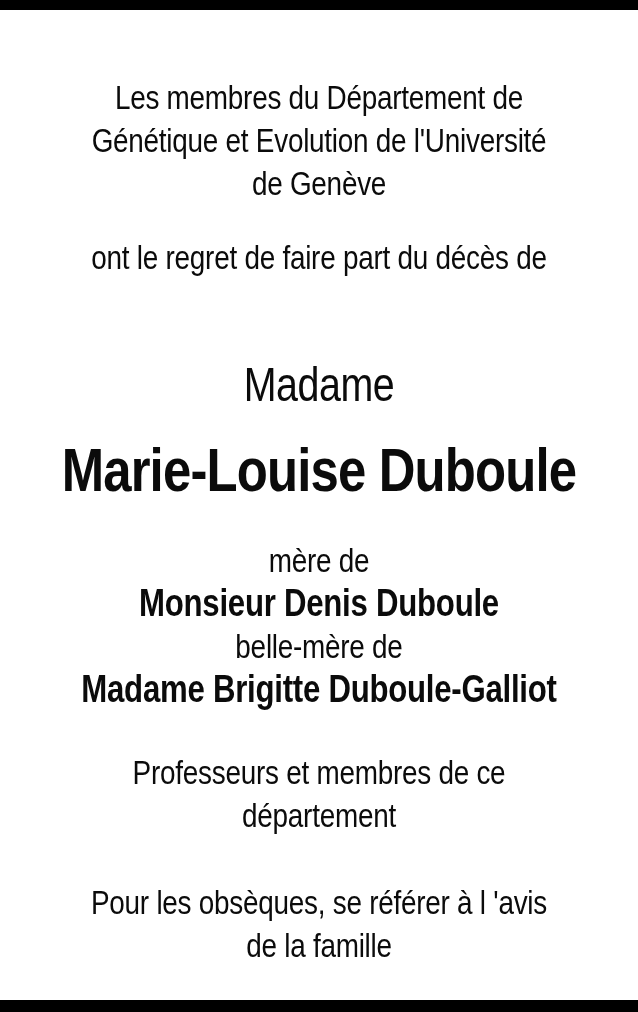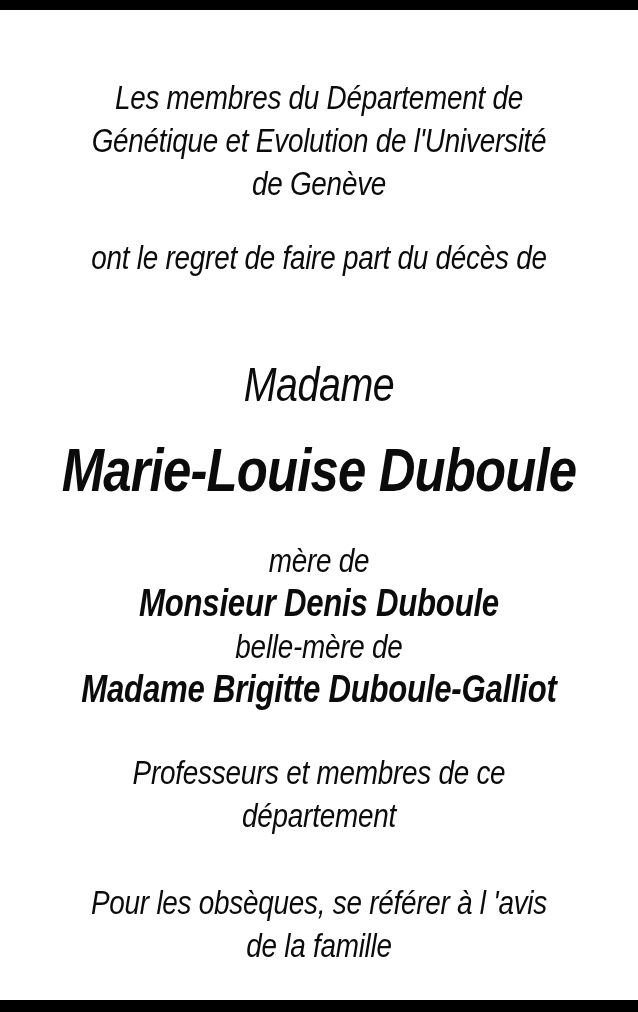--- a/index.html
+++ b/index.html
@@ -8,21 +8,20 @@
     background: #ffffff;
   }
   .page {
     position: relative;
     width: 638px;
     height: 1012px;
     background: #ffffff;
     overflow: hidden;
     font-family: "Liberation Sans", sans-serif;
     color: #0b0b0b;
-    font-style: italic;
   }
   .bar {
     position: absolute;
     left: 0;
     width: 100%;
     background: #000000;
   }
   .bar-top { top: 0; height: 10px; }
   .bar-bottom { bottom: 0; height: 12px; }
 

